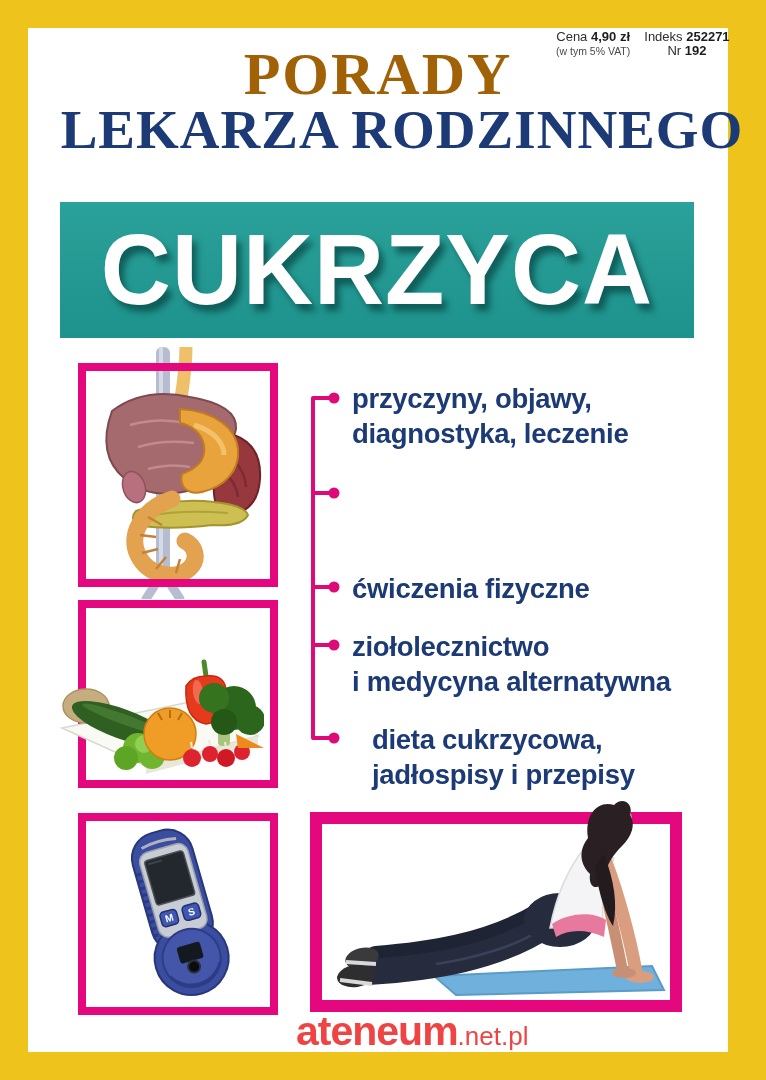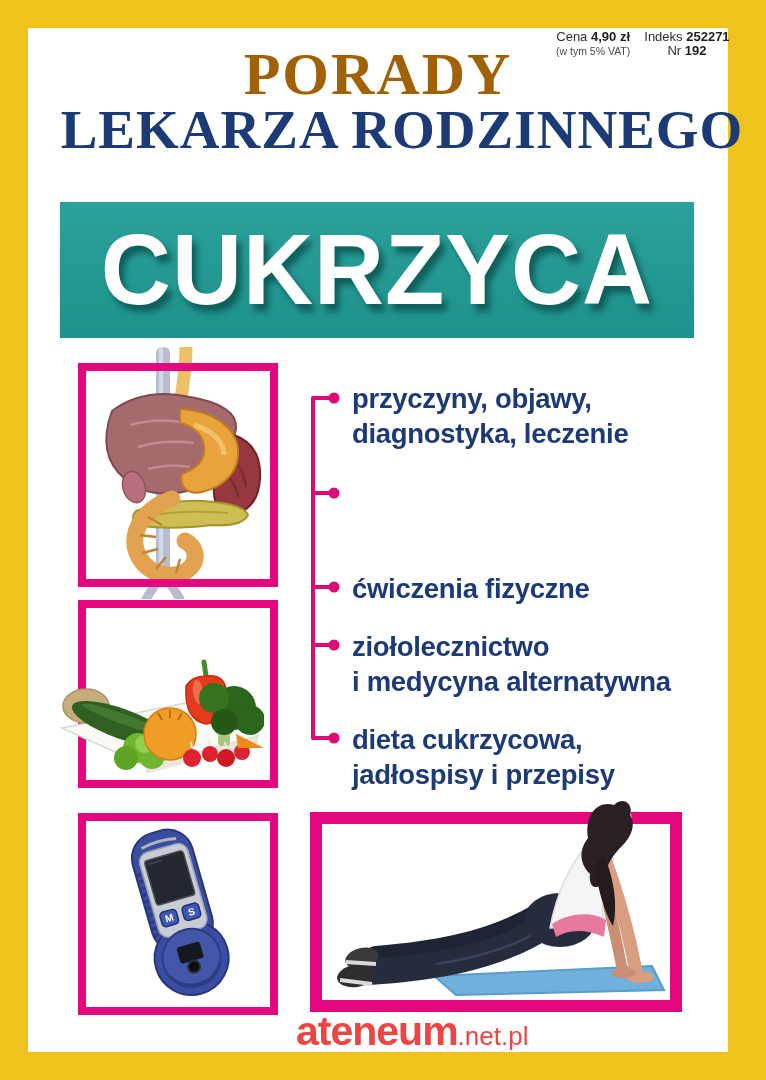--- a/index.html
+++ b/index.html
@@ -35,21 +35,21 @@
   .f1art{position:absolute;left:50px;top:319px;width:200px;height:252px;z-index:2;}
   .f2{left:50px;top:572px;width:184px;height:172px;z-index:2;}
   .f3{left:50px;top:785px;width:184px;height:186px;z-index:2;}
   .f4{left:282px;top:784px;width:348px;height:176px;border-width:12px;z-index:2;}
   .art{position:absolute;}
 
   
   .rail{position:absolute;left:275px;top:360px;z-index:1;}
   .topic{position:absolute;left:324px;width:350px;color:#1c3a76;font-weight:bold;
          font-size:27.5px;line-height:35px;letter-spacing:-0.3px;}
-  .t1{top:353px;} .t2{top:448px;} .t3{top:543px;} .t4{top:601px;} .t5{top:694px;}
+  .t1{top:353px;} .t2{top:448px;} .t3{top:543px;} .t4{top:601px;} .t5{top:694px;margin-left:20px;}
 
   
   .watermark{position:absolute;left:268px;top:980px;color:#ef4444;white-space:nowrap;}
   .wm-main{font-size:41px;font-weight:bold;letter-spacing:-1px;}
   .wm-sub{font-size:26px;}
 </style>
 </head>
 <body>
 
 <div class="poster">

